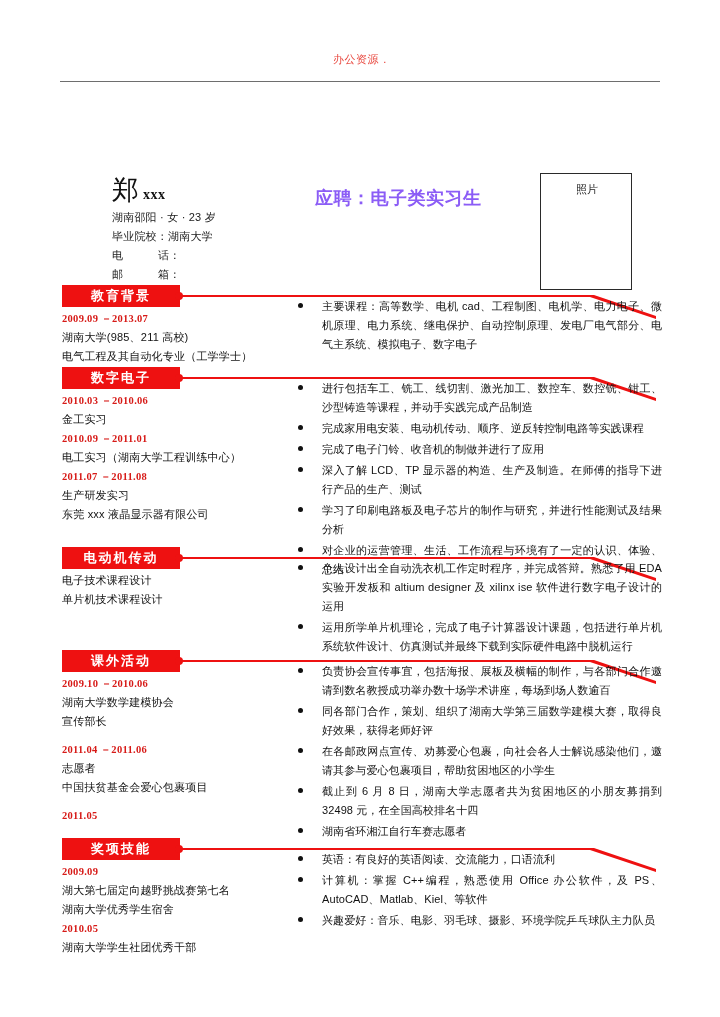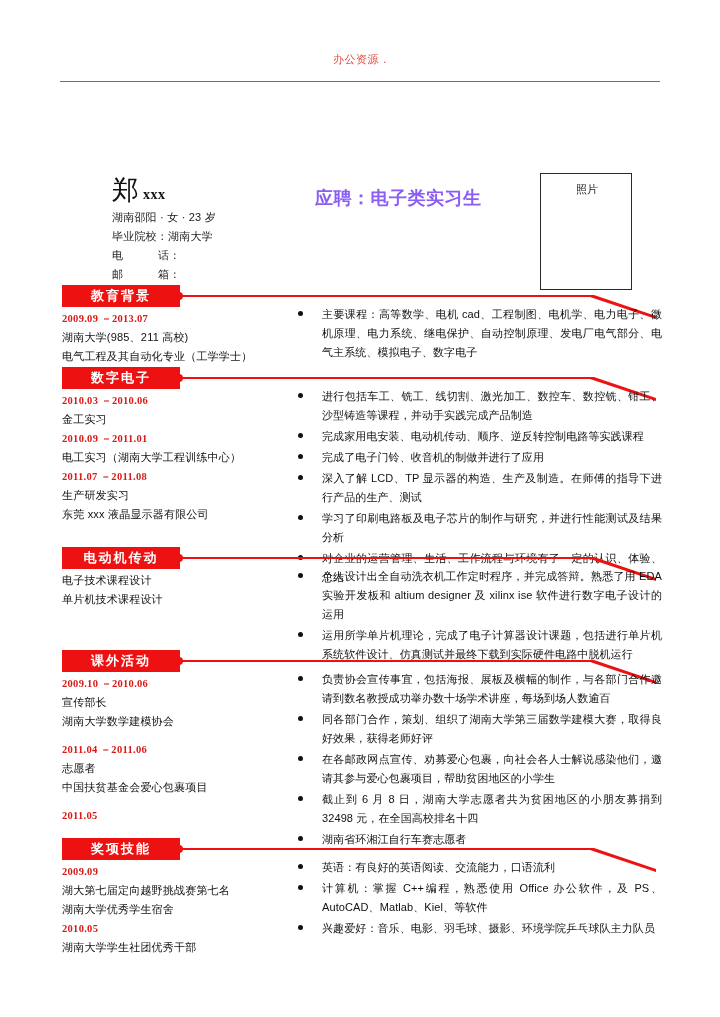--- a/index.html
+++ b/index.html
@@ -169,21 +169,21 @@
   .sec-rule svg { display: block; overflow: visible; }
 
   .col-left {
     position: absolute;
     top: 24px;
     left: 0;
     width: 230px;
   }
   .col-right {
     position: absolute;
-    top: 20px;
+    top: 12px;
     left: 232px;
     width: 368px;
   }
 
   .date {
     font-size: 10.5px;
     font-weight: bold;
     color: #d71a17;
     font-family: "Liberation Serif", "DejaVu Serif", serif;
     letter-spacing: 0.3px;
@@ -341,22 +341,22 @@
         <div class="sec-banner"></div>
         <div class="sec-banner-label">课外活动</div>
         <div class="sec-dot"></div>
         <div class="sec-rule">
           <svg width="478" height="26" viewBox="0 0 478 26">
             <path d="M0 2 L408 2 L474 24 L474 21 L412 0 L0 0 Z" fill="#ee1111"></path>
           </svg>
         </div>
         <div class="col-left">
           <div class="date">2009.10 －2010.06</div>
+          <div class="detail">湖南大学数学建模协会</div>
           <div class="detail">宣传部长</div>
-          <div class="detail">湖南大学数学建模协会</div>
           <div class="gap"></div>
           <div class="date">2011.04 －2011.06</div>
           <div class="detail">志愿者</div>
           <div class="detail">中国扶贫基金会爱心包裹项目</div>
           <div class="gap"></div>
           <div class="date">2011.05</div>
         </div>
         <div class="col-right">
           <div class="bullet-row">
             <span class="bullet-dot"></span>

